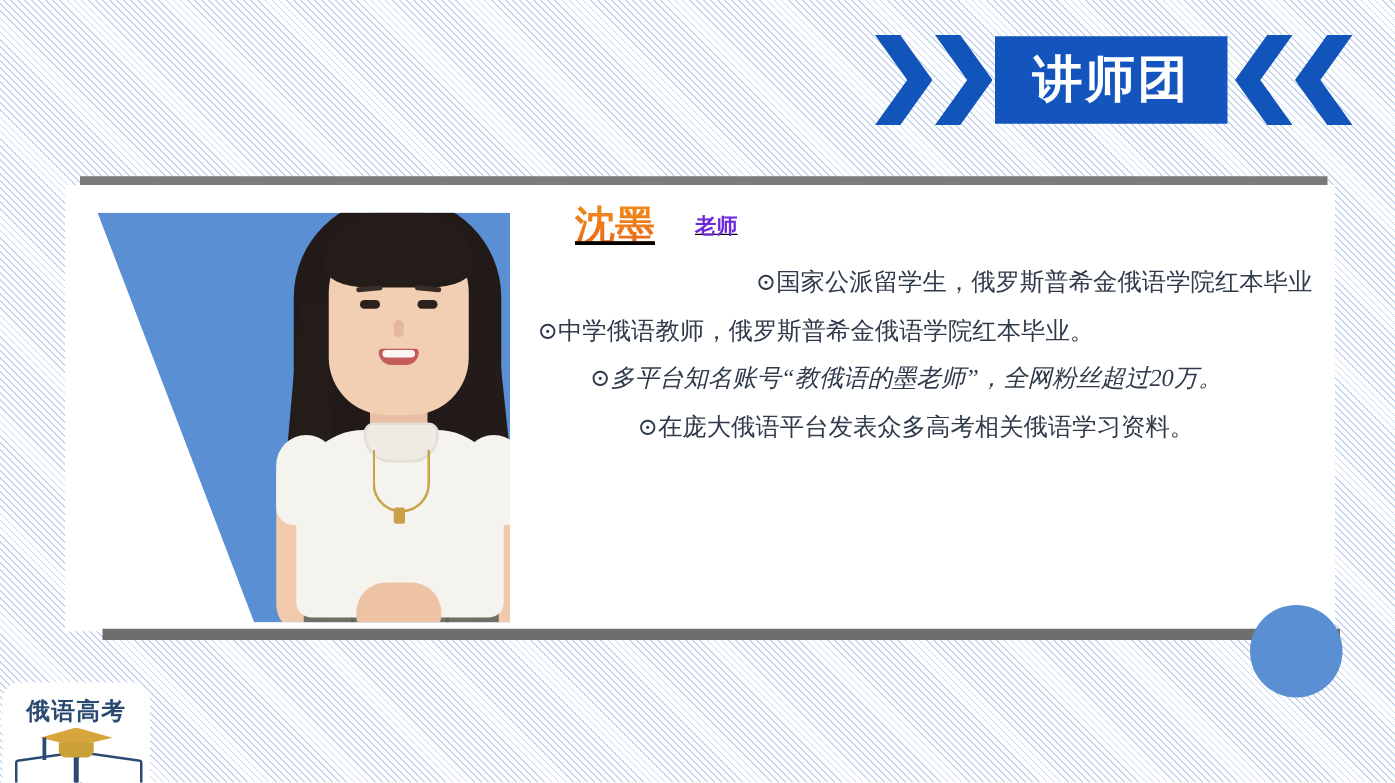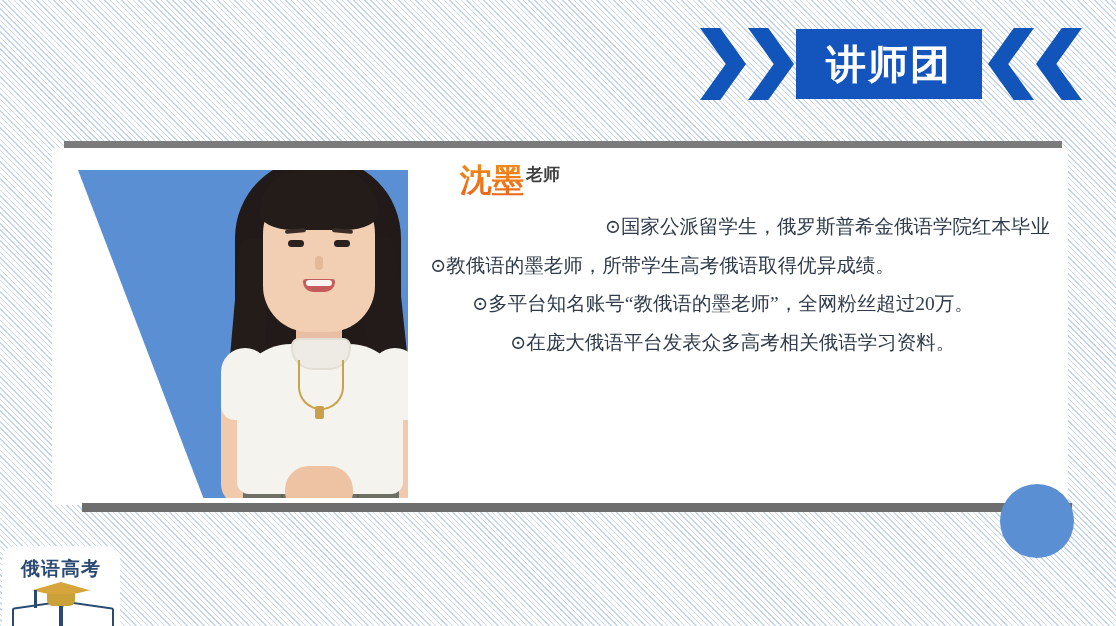--- a/index.html
+++ b/index.html
@@ -120,40 +120,40 @@
   #ph-necklace{
     left:105px;top:212px;width:42px;height:48px;border:2px solid #c9a34a;
     border-top:none;border-radius:0 0 24px 24px;
   }
   #ph-pendant{left:122px;top:258px;width:9px;height:13px;background:#caa14a;border-radius:2px;}
 
   
   #info-block{
     position:absolute;left:348px;top:22px;width:650px;height:330px;
   }
-  #name-row{display:flex;align-items:flex-start;margin:0 0 4px 60px;}
+  #name-row{display:flex;align-items:center;margin:0 0 4px 60px;text-decoration:underline;}
   #teacher-name{
     font-size:32px;font-weight:700;line-height:1.1;
     font-family:"Liberation Sans","DejaVu Sans",sans-serif;
     background:linear-gradient(180deg,#f08a1c 0%,#ef7c18 45%,#e8641c 100%);
     -webkit-background-clip:text;background-clip:text;
     -webkit-text-fill-color:transparent;color:#ee7a18;
   }
   #teacher-role{
-    font-size:17px;font-weight:700;color:#404040;margin-left:2px;
+    font-size:17px;font-weight:700;color:#6d28d9;margin-left:32px;
     font-family:"Liberation Sans","DejaVu Sans",sans-serif;
   }
   .bullet-line{
     font-size:19.5px;color:#2f3a4a;white-space:nowrap;line-height:1.0;
     margin-top:19px;
     font-family:"Liberation Serif","DejaVu Serif",serif;
   }
   #bullet-0{margin-left:0px;text-align:right;}
   #bullet-1{margin-left:30px;}
-  #bullet-2{margin-left:72px;}
+  #bullet-2{margin-left:72px;font-style:italic;}
   #bullet-3{margin-left:110px;}
   #bullet-4{margin-left:140px;}
   #bullet-5{margin-left:182px;}
 
   
   #accent-circle{
     position:absolute;left:1000px;top:484px;width:74px;height:74px;
     border-radius:50%;background:#5b8fd4;
   }
 
@@ -252,21 +252,21 @@
     </div>
   </div>
 
   <div id="info-block">
     <div id="name-row">
       <span id="teacher-name">沈墨</span>
       <span id="teacher-role">老师</span>
     </div>
 
     <div class="bullet-line" id="bullet-0">⊙国家公派留学生，俄罗斯普希金俄语学院红本毕业</div>
-    <div class="bullet-line" id="bullet-1">⊙教俄语的墨老师，所带学生高考俄语取得优异成绩。</div>
+    <div class="bullet-line" id="bullet-1">⊙中学俄语教师，俄罗斯普希金俄语学院红本毕业。</div>
     <div class="bullet-line" id="bullet-2">⊙多平台知名账号“教俄语的墨老师”，全网粉丝超过20万。</div>
     <div class="bullet-line" id="bullet-3">⊙在庞大俄语平台发表众多高考相关俄语学习资料。</div>
   </div>
 </div>
 
 <div id="accent-circle"></div>
 
 <div id="brand-logo">
   <div id="logo-badge"></div>
   <div id="logo-text">俄语高考</div>

